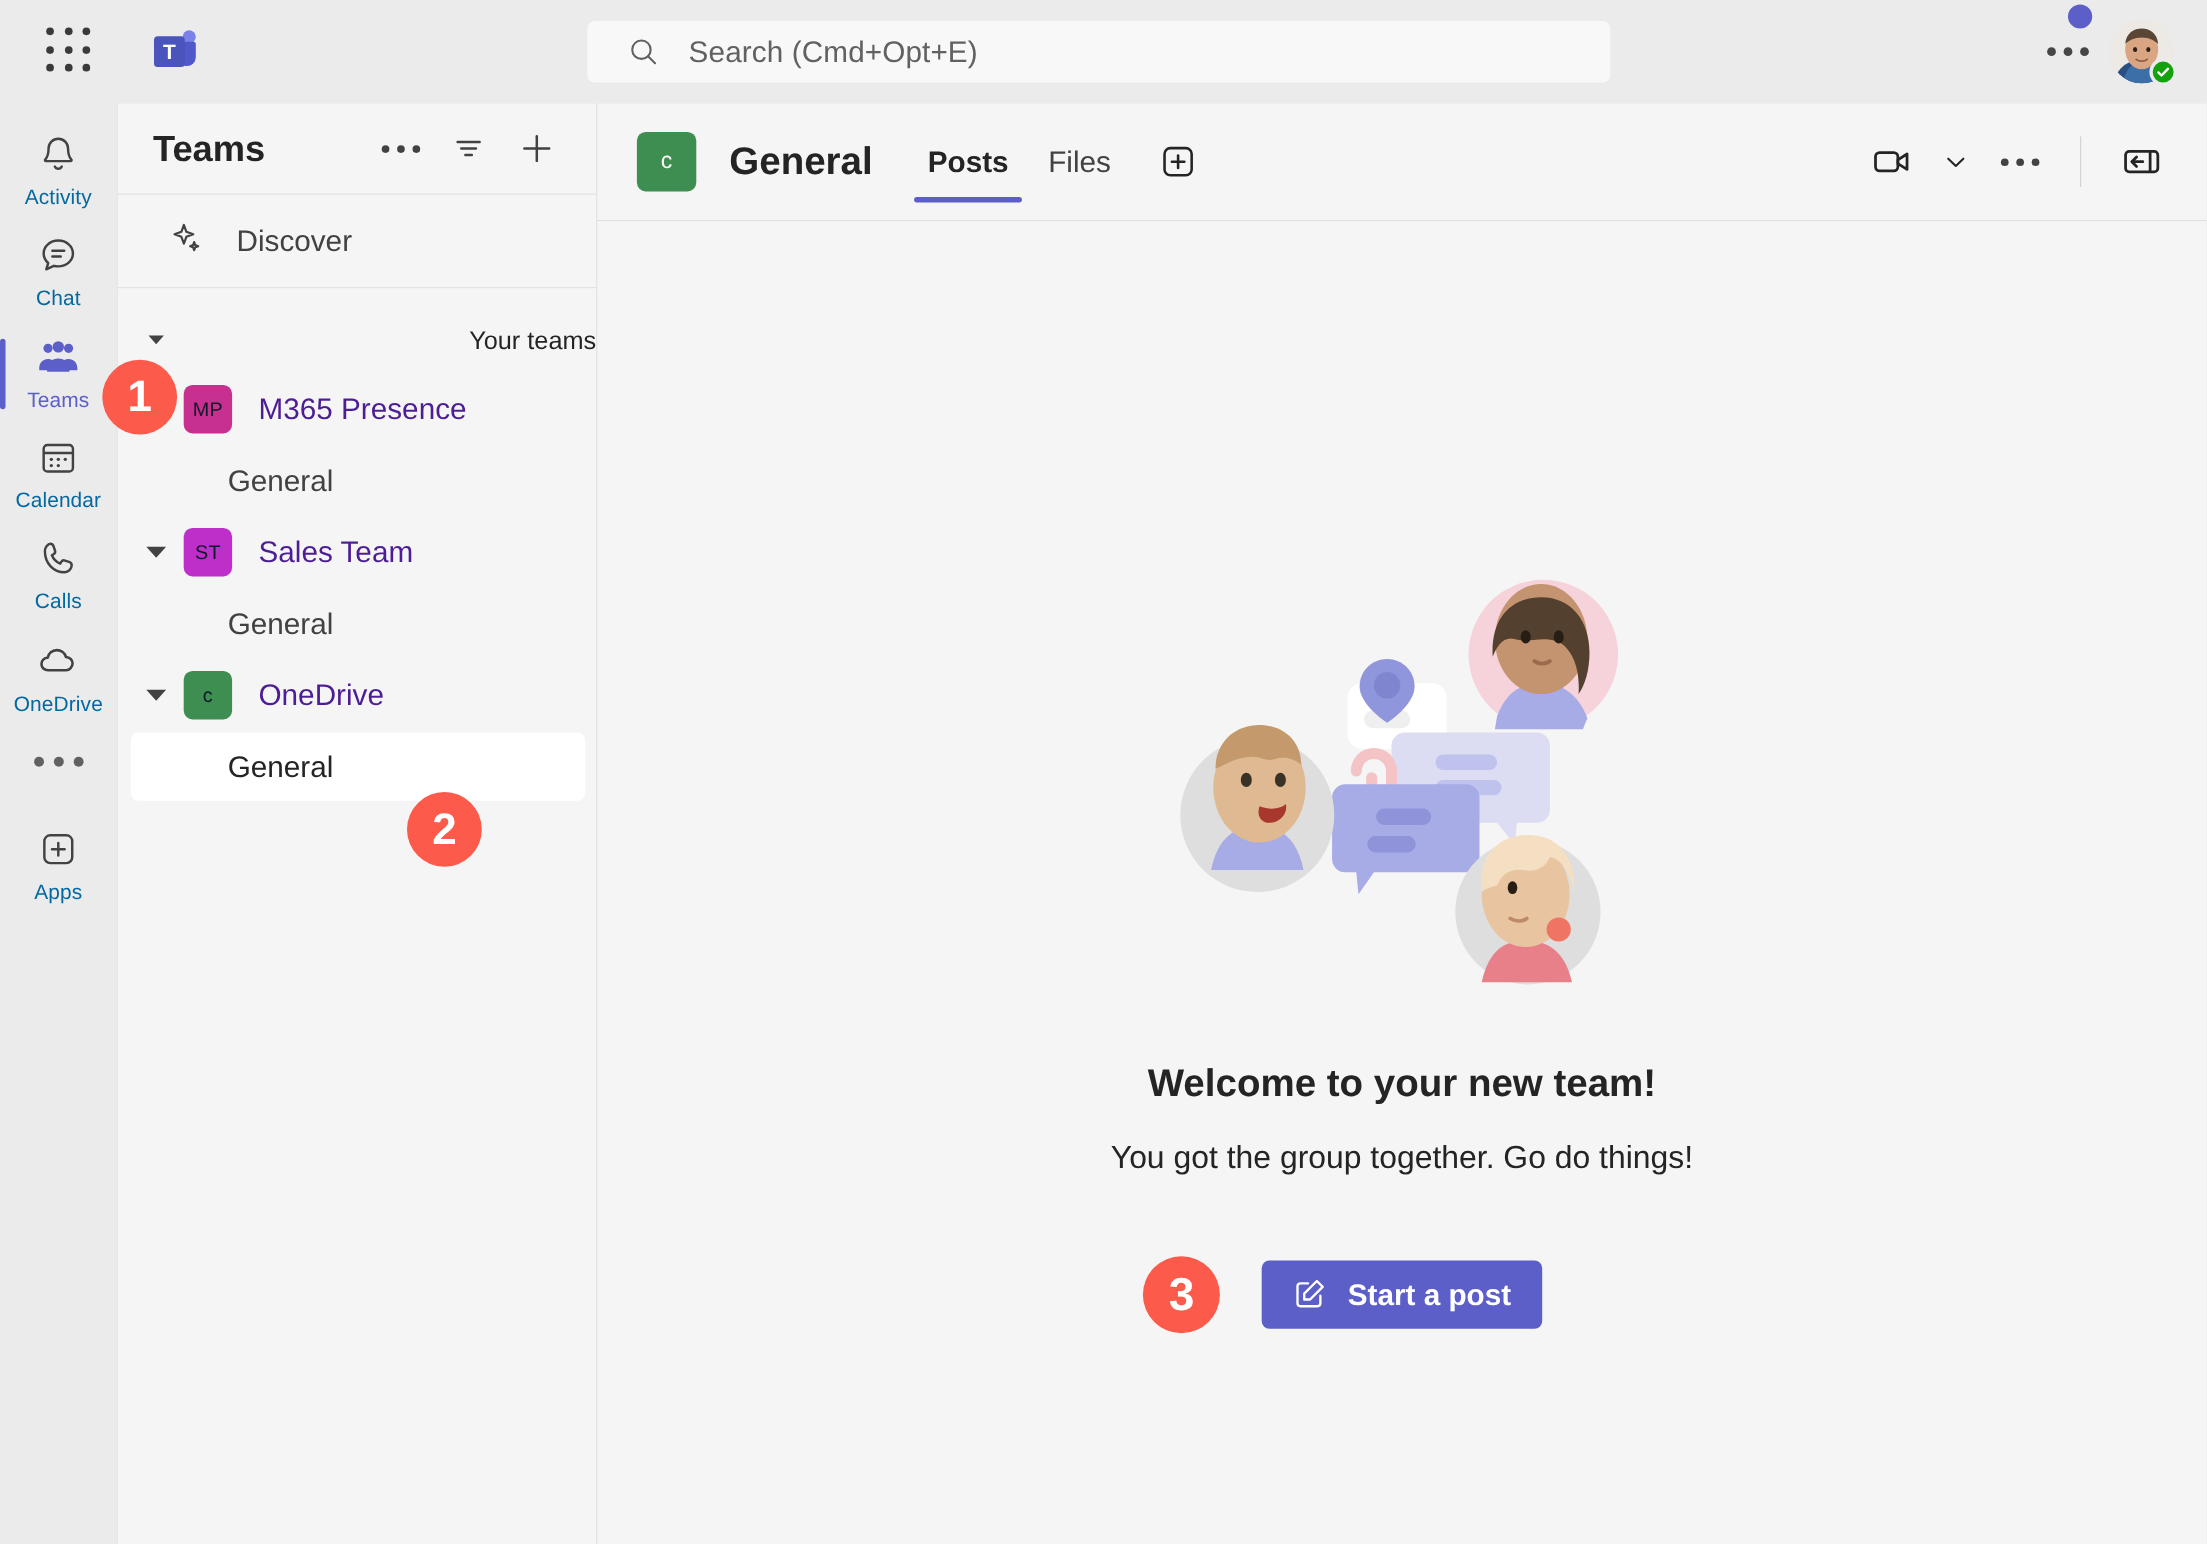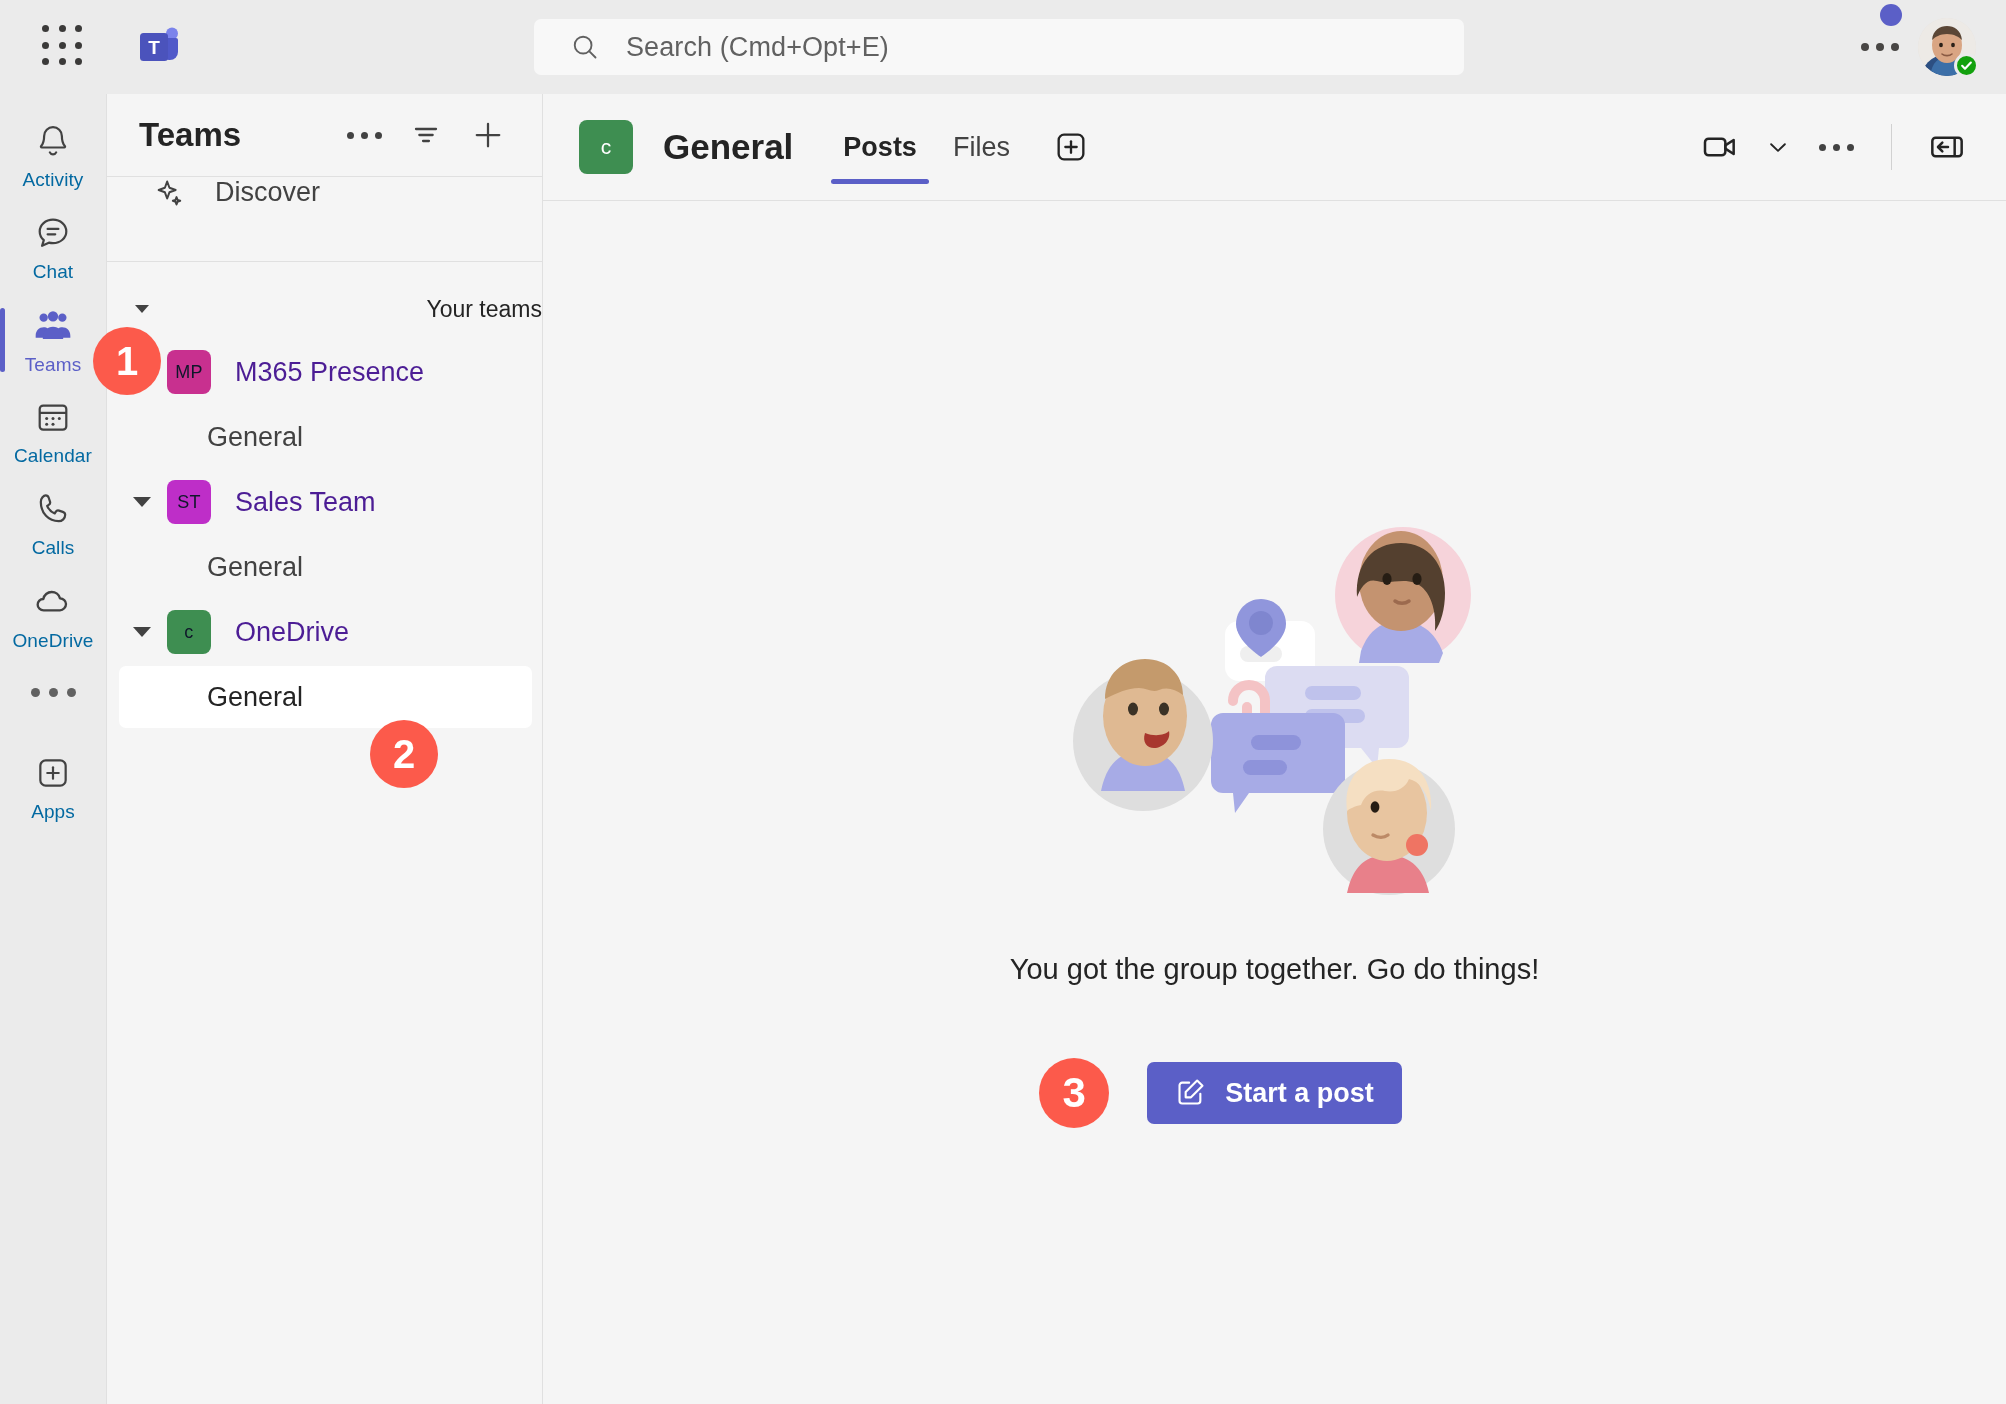--- a/index.html
+++ b/index.html
@@ -62,21 +62,21 @@
              display: flex; flex-direction: column; }
   .sb-head { height: 82px; display: flex; align-items: center; padding: 0 30px 0 32px; }
   .sb-title { font-size: 33px; font-weight: bold; color: #242424; }
   .sb-head-icons { margin-left: auto; display: flex; align-items: center; gap: 14px; }
   .ic-btn { width: 48px; height: 48px; display: flex; align-items: center; justify-content: center;
             border-radius: 5px; cursor: pointer; }
   .ic-dots { display: flex; gap: 7px; }
   .ic-dots i { width: 7px; height: 7px; border-radius: 50%; background: #424242; }
   .sb-divider { height: 1px; background: #E0E0E0; }
 
-  .discover { height: 84px; display: flex; padding-left: 46px; cursor: pointer; }
+  .discover { height: 84px; display: flex; align-items: center; padding-left: 46px; cursor: pointer; }
   .discover .dlbl { font-size: 27px; color: #424242; margin-left: 28px; }
 
   .yourteams { display: flex; align-items: center; height: 62px; padding-left: 28px; margin-top: 16px; cursor: pointer; justify-content: space-between; }
   .yourteams .lbl { font-size: 23px; color: #242424; margin-left: 10px; }
 
   .caret { width: 0; height: 0; border-left: 9px solid transparent; border-right: 9px solid transparent;
            border-top: 10px solid #424242; }
   .caret.small { border-left-width: 7px; border-right-width: 7px; border-top-width: 8px; }
 
   .team-row { display: flex; align-items: center; height: 64px; padding-left: 26px; cursor: pointer; }
@@ -460,20 +460,21 @@
             <circle cx="324" cy="328" r="66" fill="#DEDEDE"></circle>
             <path d="M282 392c6-28 20-38 40-38s36 10 42 38z" fill="#E8808A"></path>
             <ellipse cx="322" cy="312" rx="40" ry="48" fill="#E8C5A0"></ellipse>
             <path d="M282 310c-4-32 14-52 42-52s44 20 42 52c-4-20-12-30-22-32-4 10-14 14-24 12-12-2-20 4-24 14-6 1-12 4-14 6z" fill="#F5DFC2"></path>
             <ellipse cx="310" cy="306" rx="4.4" ry="5.8" fill="#261D14"></ellipse>
             <path d="M308 334c5 3 11 3 15 0" fill="none" stroke="#BC8A66" stroke-width="3.4" stroke-linecap="round"></path>
             <circle cx="352" cy="344" r="11" fill="#EF7463"></circle>
           </svg>
         </div>
 
+        <div class="welcome-title">Welcome to your new team!</div>
         <div class="welcome-sub">You got the group together. Go do things!</div>
 
         <div class="start-row">
           <div class="badge" id="badge3" style="left:-108px;top:-4px;">3</div>
           <button class="start-btn">
             <span>
               <svg width="32" height="32" viewBox="0 0 24 24" fill="none" stroke="#FFFFFF" stroke-width="1.6" stroke-linecap="round" stroke-linejoin="round">
                 <path d="M19 13.4v5.2a2 2 0 0 1-2 2H5.4a2 2 0 0 1-2-2V7a2 2 0 0 1 2-2h5.2"></path>
                 <path d="M16.6 3.4l4 4L12 16H8v-4z"></path>
               </svg>

